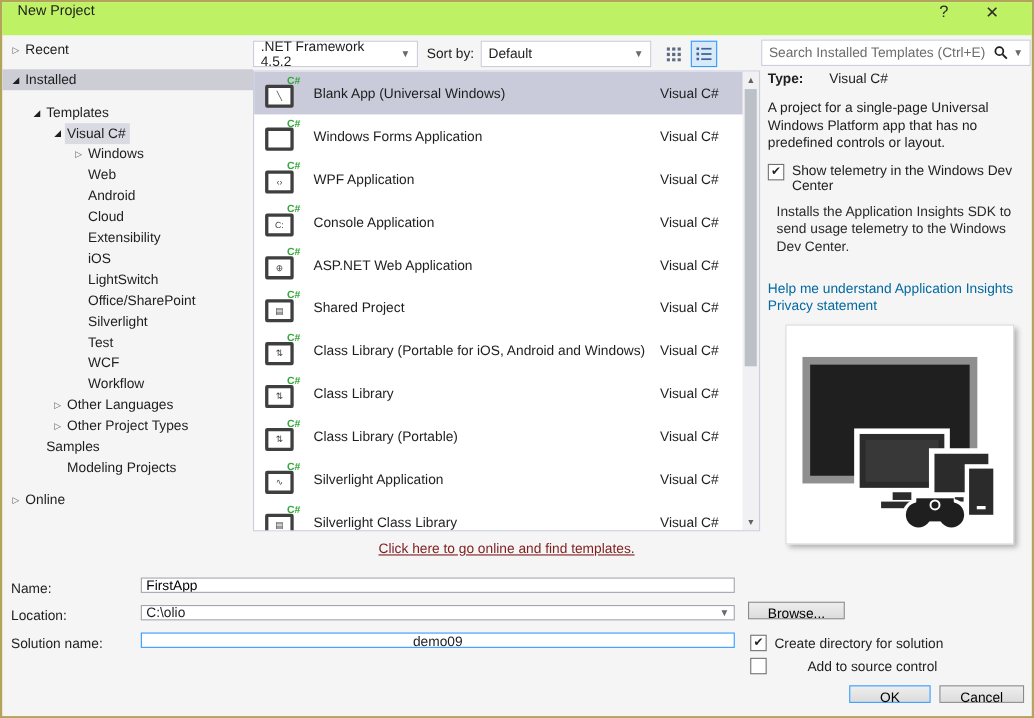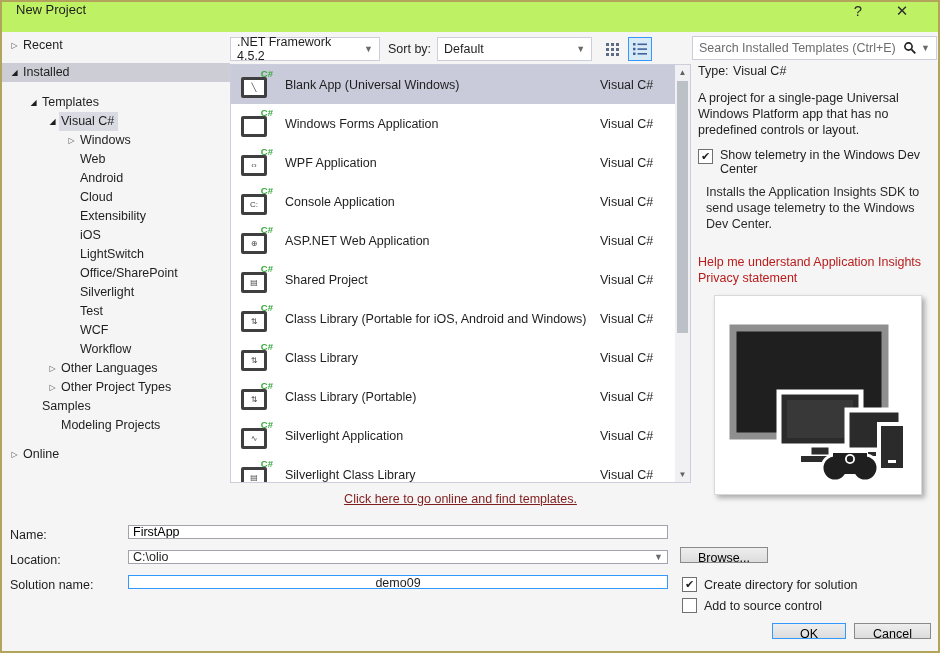--- a/index.html
+++ b/index.html
@@ -52,26 +52,26 @@
   .tpl-name { flex:1; }
   .tpl-lang { width:90px; text-align:left; flex:0 0 90px; }
   
   .vscroll { position:absolute; right:0; top:0; bottom:0; width:15px; background:#f1f1f3; }
   .vs-up,.vs-down { position:absolute; left:0; width:15px; height:15px; font-size:8px; color:#606060; text-align:center; line-height:15px; }
   .vs-up { top:0; } .vs-down { bottom:0; }
   .vs-thumb { position:absolute; left:2px; top:16px; width:11px; height:252px; background:#bcc0c7; }
 
   .online-link { position:absolute; left:228px; top:490px; width:461px; text-align:center; }
   a.link { color:#7f1d1d; text-decoration:underline; cursor:pointer; }
-  a.link2 { color:#b91c1c; text-decoration:none; cursor:pointer; }
+  a.link2 { color:#0369a1; text-decoration:none; cursor:pointer; }
 
   
   .details { position:absolute; left:696px; top:62px; width:240px; }
   .type-row { margin-bottom:12px; }
-  .type-label { font-weight:normal; margin-right:1px;text-align:center; }
+  .type-label { font-weight:bold; margin-right:20px;text-align:center; }
   .desc { line-height:1.28; margin-bottom:10px; }
   .chk-row { display:flex; margin-bottom:8px; }
   .chk { width:15px; height:15px; background:#fff; border:1px solid #707070; flex:0 0 15px; margin-right:7px; font-size:11px; line-height:13px; text-align:center; color:#1e1e1e; margin-top:1px; }
   .note { padding-left:8px; line-height:1.28; color:#2b2b2b; margin-bottom:22px; }
   .dlinks { line-height:1.3; }
   .devcard { position:absolute; left:16px; top:231px; width:208px; height:200px; background:#fff; border:1px solid #d9d9d9; box-shadow:3px 3px 5px rgba(0,0,0,0.3); }
 
   
   .formarea { position:absolute; left:0; top:518px; right:0; }
   .flabel { position:absolute; left:8px; }
@@ -393,21 +393,21 @@
     <span class="flabel" style="top:58px;">Solution name:</span>
     <div class="finput focusblue" style="top:55px;flex-direction:column;">
       <span>demo09</span>
         <span class="caret"></span>
     </div>
 
     <div class="chk-sm" style="top:57px;">
       <span class="chk">✔</span>
       <span>Create directory for solution</span>
     </div>
-    <div class="chk-sm" style="top:78px;">
+    <div class="chk-sm" style="top:78px;gap:30px;">
       <span class="chk"></span>
       <span>Add to source control</span>
     </div>
 
     <button class="btn okbtn">OK</button>
     <button class="btn cancelbtn">Cancel</button>
   </div>
 
 </div>
 

